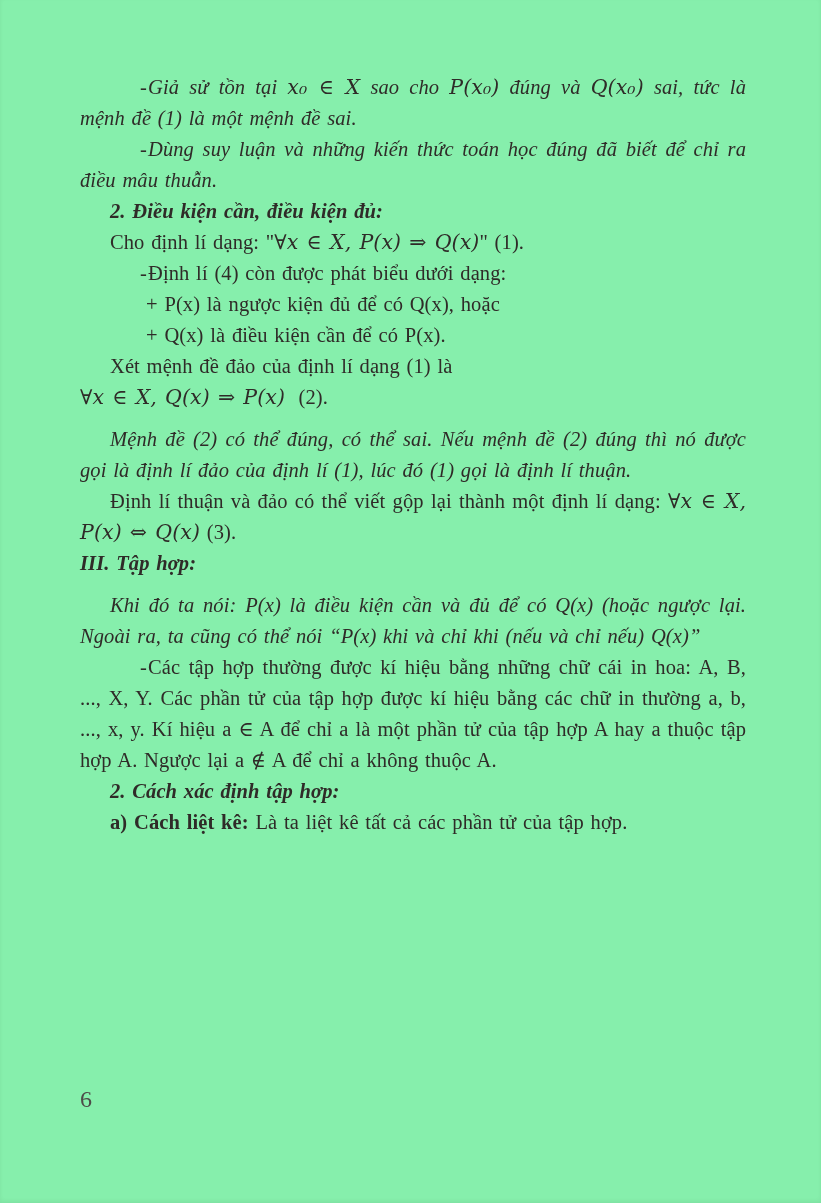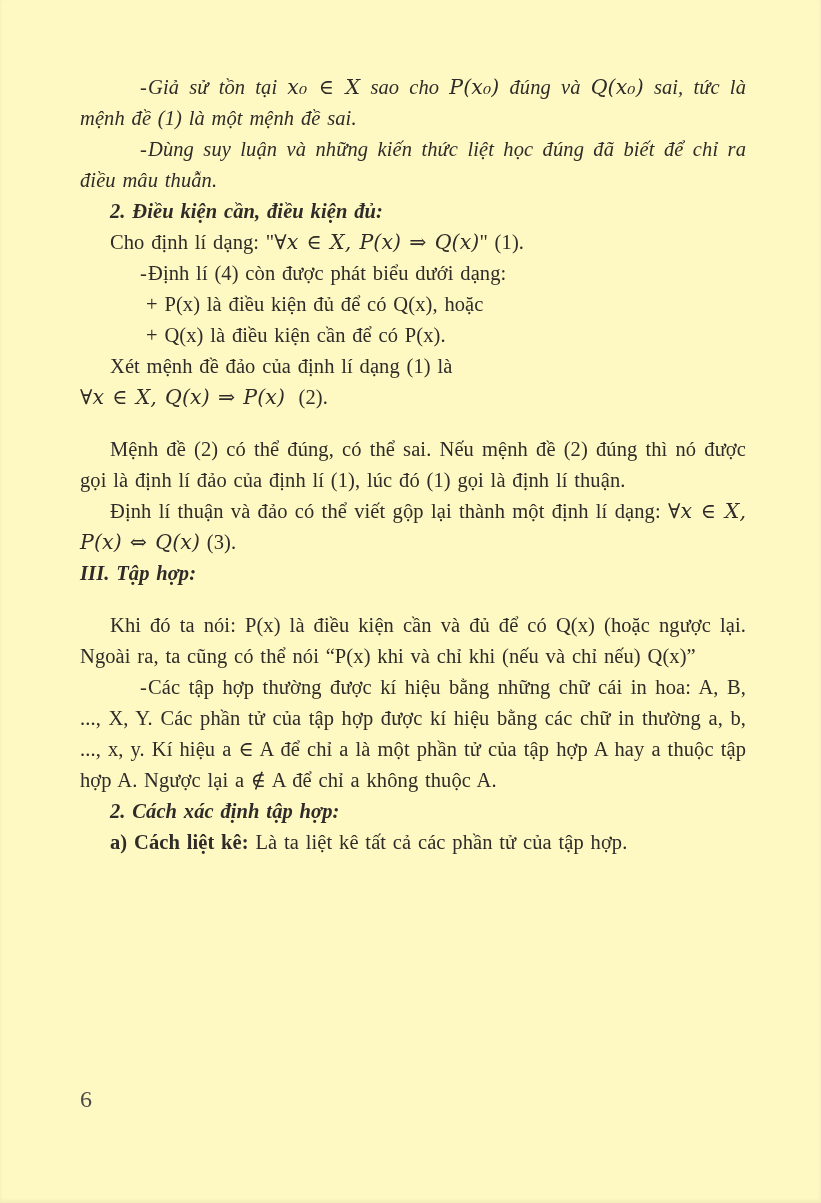--- a/index.html
+++ b/index.html
@@ -5,21 +5,21 @@
   html, body {
     margin: 0;
     padding: 0;
     background: #e8e8e6;
   }
   .page {
     position: relative;
     width: 821px;
     height: 1203px;
     margin: 0 auto;
-    background: #fef9c3;
+    background: #86efac;
     overflow: hidden;
     color: #2f2b28;
     font-family: "Liberation Serif", "DejaVu Serif", serif;
     font-size: 20.5px;
     line-height: 31px;
     box-shadow: inset 0 -2px 4px rgba(0,0,0,0.06);
   }
   .doc-body {
     position: absolute;
     top: 72px;
@@ -31,21 +31,21 @@
     text-align: justify;
     word-spacing: 1.5px;
     letter-spacing: 0.1px;
   }
   .para.heading {
     text-align: left;
   }
   .indent-first { text-indent: 30px; }
   .indent-none  { text-indent: 0; }
   .indent-plus  { margin-left: 66px; text-indent: 0; text-align: left; }
-  .space-top    { margin-top: 21px; }
+  .space-top    { margin-top: 11px; font-style: italic; }
   .seg-normal {}
   .seg-italic { font-style: italic; }
   .seg-bold   { font-weight: bold; }
   .seg-bold-italic { font-weight: bold; font-style: italic; }
   .seg-math {
     font-style: italic;
     font-family: "DejaVu Serif", "Liberation Serif", serif;
   }
   .seg-marker {
     display: inline-block;
@@ -59,25 +59,25 @@
     color: #4d4b48;
     font-family: "Liberation Serif", "DejaVu Serif", serif;
   }
 </style>
 </head>
 <body>
 
 <div class="page">
   <div class="doc-body">
       <p class="para body indent-first"><span class="seg-marker">-</span><span class="seg-italic">Giả sử tồn tại </span><span class="seg-math">x₀ ∈ X</span><span class="seg-italic"> sao cho </span><span class="seg-math">P(x₀)</span><span class="seg-italic"> đúng và </span><span class="seg-math">Q(x₀)</span><span class="seg-italic"> sai, tức là mệnh đề (1) là một mệnh đề sai.</span></p>
-      <p class="para body indent-first"><span class="seg-marker">-</span><span class="seg-italic">Dùng suy luận và những kiến thức liệt học đúng đã biết để chỉ ra điều mâu thuẫn.</span></p>
+      <p class="para body indent-first"><span class="seg-marker">-</span><span class="seg-italic">Dùng suy luận và những kiến thức toán học đúng đã biết để chỉ ra điều mâu thuẫn.</span></p>
       <p class="para heading indent-first"><span class="seg-bold-italic">2. Điều kiện cần, điều kiện đủ:</span></p>
       <p class="para body indent-first"><span class="seg-normal">Cho định lí dạng: "</span><span class="seg-math">∀x ∈ X, P(x) ⇒ Q(x)</span><span class="seg-normal">" (1).</span></p>
       <p class="para body indent-first"><span class="seg-marker">-</span><span class="seg-normal">Định lí (4) còn được phát biểu dưới dạng:</span></p>
-      <p class="para body indent-plus"><span class="seg-normal">+ P(x) là điều kiện đủ để có Q(x), hoặc</span></p>
+      <p class="para body indent-plus"><span class="seg-normal">+ P(x) là ngược kiện đủ để có Q(x), hoặc</span></p>
       <p class="para body indent-plus"><span class="seg-normal">+ Q(x) là điều kiện cần để có P(x).</span></p>
       <p class="para body indent-first"><span class="seg-normal">Xét mệnh đề đảo của định lí dạng (1) là</span></p>
       <p class="para body indent-none"><span class="seg-math">∀x ∈ X, Q(x) ⇒ P(x)</span><span class="seg-normal">&nbsp;&nbsp;(2).</span></p>
       <p class="para body indent-first space-top"><span class="seg-normal">Mệnh đề (2) có thể đúng, có thể sai. Nếu mệnh đề (2) đúng thì nó được gọi là định lí đảo của định lí (1), lúc đó (1) gọi là định lí thuận.</span></p>
       <p class="para body indent-first"><span class="seg-normal">Định lí thuận và đảo có thể viết gộp lại thành một định lí dạng: </span><span class="seg-math">∀x ∈ X, P(x) ⇔ Q(x)</span><span class="seg-normal"> (3).</span></p>
       <p class="para heading indent-none"><span class="seg-bold-italic">III. Tập hợp:</span></p>
       <p class="para body indent-first space-top"><span class="seg-normal">Khi đó ta nói: P(x) là điều kiện cần và đủ để có Q(x) (hoặc ngược lại. Ngoài ra, ta cũng có thể nói “P(x) khi và chỉ khi (nếu và chỉ nếu) Q(x)”</span></p>
       <p class="para body indent-first"><span class="seg-marker">-</span><span class="seg-normal">Các tập hợp thường được kí hiệu bằng những chữ cái in hoa: A, B, ..., X, Y. Các phần tử của tập hợp được kí hiệu bằng các chữ in thường a, b, ..., x, y. Kí hiệu a </span><span class="seg-math">∈</span><span class="seg-normal"> A để chỉ a là một phần tử của tập hợp A hay a thuộc tập hợp A. Ngược lại a </span><span class="seg-math">∉</span><span class="seg-normal"> A để chỉ a không thuộc A.</span></p>
       <p class="para heading indent-first"><span class="seg-bold-italic">2. Cách xác định tập hợp:</span></p>
       <p class="para body indent-first"><span class="seg-bold">a) Cách liệt kê: </span><span class="seg-normal">Là ta liệt kê tất cả các phần tử của tập hợp.</span></p>

